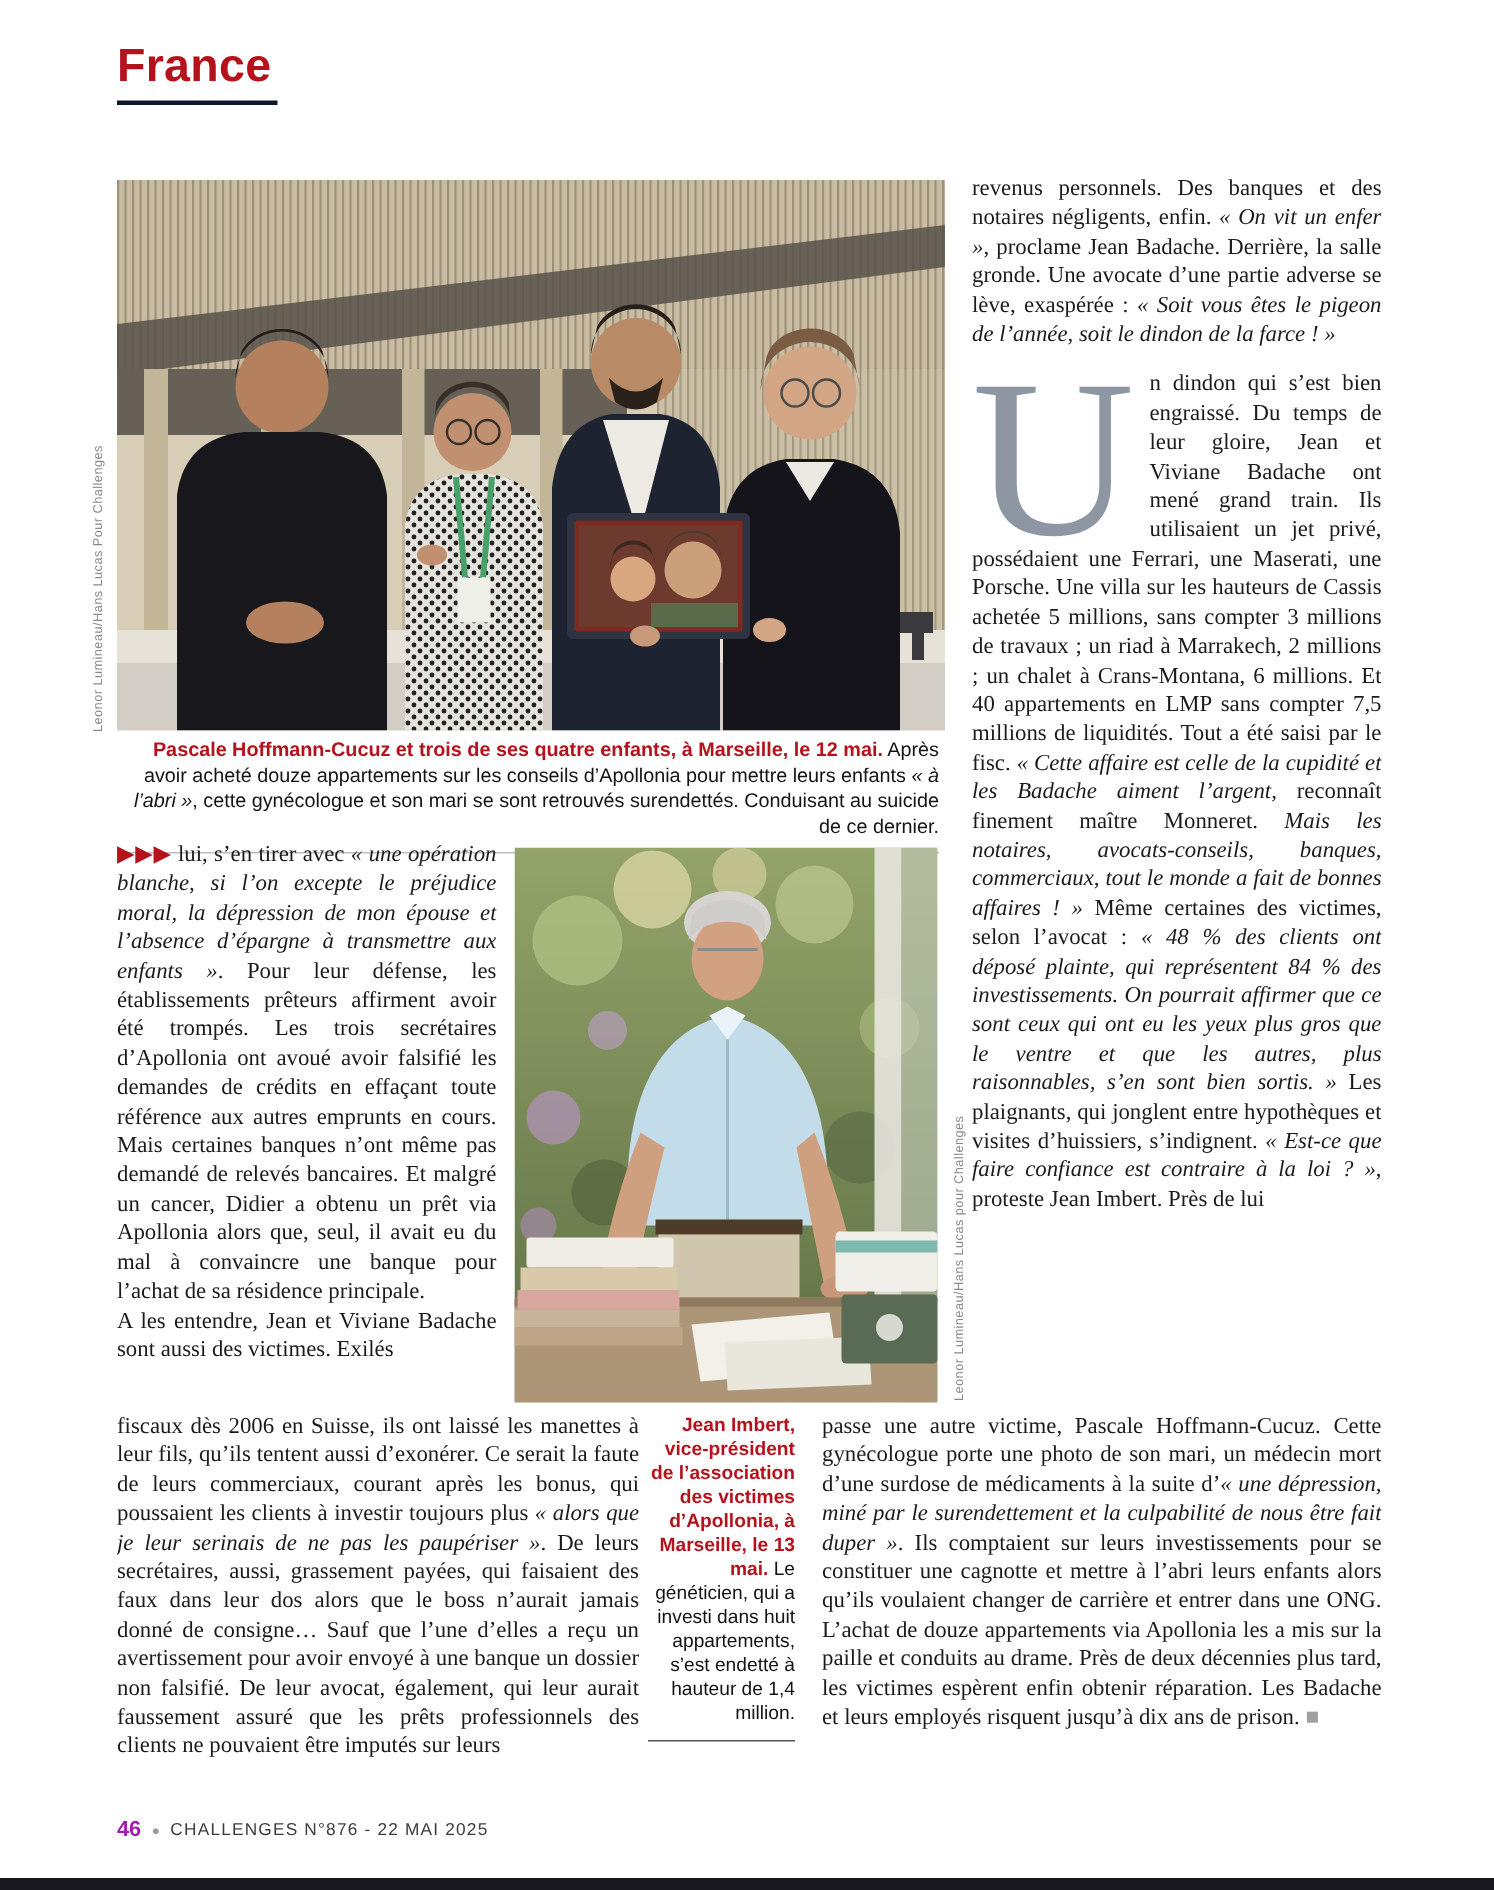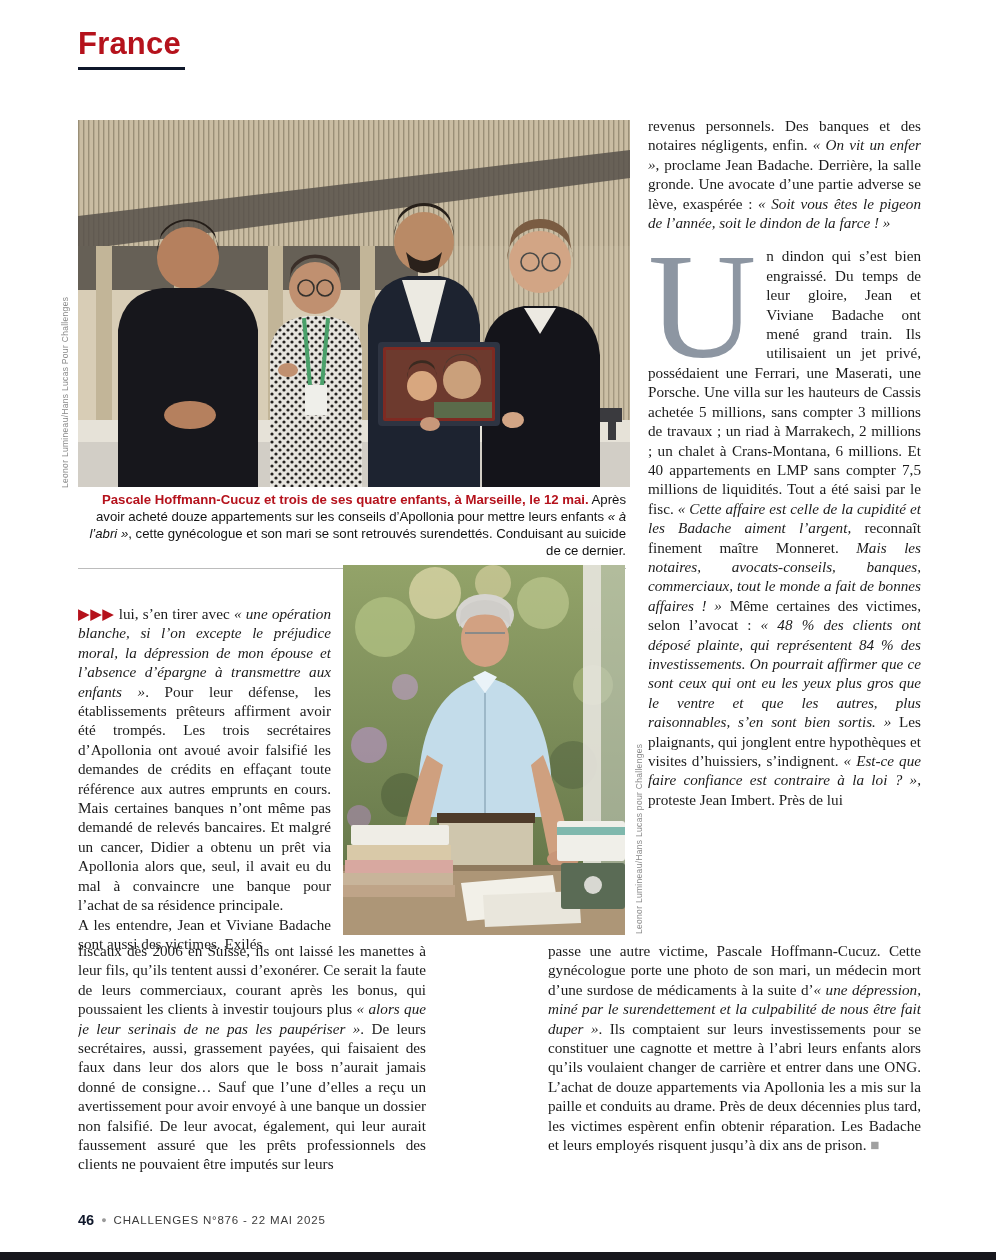--- a/index.html
+++ b/index.html
@@ -30,36 +30,36 @@
   }
   .caption-mid {
     position:absolute; left:432px; top:942px; width:98px;
     font-size:12.8px; line-height:16px;
     border-bottom:1px solid #555; padding-bottom:10px;
   }
   .body-text {
     font-family:"Liberation Serif", serif; font-size:15.2px; line-height:19.4px;
     text-align:justify; color:#1b1b1b; hyphens:auto; -webkit-hyphens:auto;
   }
-  .col-left        { position:absolute; left:78px;  top:560px; width:253px; height:378px; overflow:hidden;margin-top:44px; }
+  .col-left        { position:absolute; left:78px;  top:560px; width:253px; height:378px; overflow:hidden; }
   .col-left-wide   { position:absolute; left:78px;  top:941px; width:348px; height:258px; overflow:hidden; }
   .col-right       { position:absolute; left:648px; top:116px; width:273px; height:824px; overflow:hidden; }
   .col-bottom-right{ position:absolute; left:548px; top:941px; width:373px; height:258px; overflow:hidden; }
   .col-right p { margin:0; }
   .col-right .intro { margin-bottom:14px; }
   .dropcap {
     float:left; font-family:"Liberation Serif", serif;
     font-size:150px; line-height:112px; height:112px;
     color:#8d96a2; margin:4px 10px 0 0; font-weight:normal;
   }
   .footer {
     position:absolute; left:78px; top:1212px; display:flex; align-items:center; gap:7px;
     font-family:"Liberation Sans", sans-serif;
   }
-  .footer .pagenum { font-size:14.5px; font-weight:bold; color:#0f172a; }
+  .footer .pagenum { font-size:14.5px; font-weight:bold; color:#a21caf; }
   .footer .dot { font-size:9px; color:#9a9a9a; line-height:1; }
   .footer .mag { font-size:11.5px; color:#3c3c3c; letter-spacing:0.8px; }
   .bottom-band { position:absolute; left:0; top:1252px; width:996px; height:8px; background:#17171d; }
 </style>
 </head>
 <body>
 
 <div class="page">
 
   <div class="section-title">France</div>
@@ -195,20 +195,21 @@
       <polygon points="118,318 210,310 216,348 124,356" fill="#f2f0e8"></polygon>
       <polygon points="140,330 236,326 238,358 142,362" fill="#e9e6dc"></polygon>
       <rect x="214" y="256" width="68" height="40" rx="3" fill="#f0efe9"></rect>
       <rect x="214" y="262" width="68" height="8" fill="#7fb8ad"></rect>
       <rect x="218" y="298" width="64" height="46" rx="3" fill="#5a6b55"></rect>
       <circle cx="250" cy="320" r="9" fill="#d8d8d2"></circle>
     </g>
   </svg>
   <div class="credit credit-mid">Leonor Lumineau/Hans Lucas pour Challenges</div>
 
+  <div class="caption caption-mid"><span style="font-weight: bold; color: rgb(181, 18, 28);">Jean Imbert, vice-président de l’association des victimes d’Apollonia, à Marseille, le 13 mai.</span><span> Le généticien, qui a investi dans huit appartements, s’est endetté à hauteur de 1,4 million.</span></div>
 
   <div class="body-text col-left-wide"><span>fiscaux dès 2006 en Suisse, ils ont laissé les manettes à leur fils, qu’ils tentent aussi d’exonérer. Ce serait la faute de leurs commerciaux, courant après les bonus, qui poussaient les clients à investir toujours plus </span><span style="font-style: italic;">« alors que je leur serinais de ne pas les paupériser »</span><span>. De leurs secrétaires, aussi, grassement payées, qui faisaient des faux dans leur dos alors que le boss n’aurait jamais donné de consigne… Sauf que l’une d’elles a reçu un avertissement pour avoir envoyé à une banque un dossier non falsifié. De leur avocat, également, qui leur aurait faussement assuré que les prêts professionnels des clients ne pouvaient être imputés sur leurs</span></div>
 
   <div class="col-right">
     <p class="body-text intro"><span>revenus personnels. Des banques et des notaires négligents, enfin. </span><span style="font-style: italic;">« On vit un enfer »</span><span>, proclame Jean Badache. Derrière, la salle gronde. Une avocate d’une partie adverse se lève, exaspérée : </span><span style="font-style: italic;">« Soit vous êtes le pigeon de l’année, soit le dindon de la farce ! »</span></p>
     <p class="body-text dropcap-para"><span class="dropcap">U</span><span><span>n dindon qui s’est bien engraissé. Du temps de leur gloire, Jean et Viviane Badache ont mené grand train. Ils utilisaient un jet privé, possédaient une Ferrari, une Maserati, une Porsche. Une villa sur les hauteurs de Cassis achetée 5 millions, sans compter 3 millions de travaux ; un riad à Marrakech, 2 millions ; un chalet à Crans-Montana, 6 millions. Et 40 appartements en LMP sans compter 7,5 millions de liquidités. Tout a été saisi par le fisc. </span><span style="font-style: italic;">« Cette affaire est celle de la cupidité et les Badache aiment l’argent,</span><span> reconnaît finement maître Monneret. </span><span style="font-style: italic;">Mais les notaires, avocats-conseils, banques, commerciaux, tout le monde a fait de bonnes affaires ! »</span><span> Même certaines des victimes, selon l’avocat : </span><span style="font-style: italic;">« 48 % des clients ont déposé plainte, qui représentent 84 % des investissements. On pourrait affirmer que ce sont ceux qui ont eu les yeux plus gros que le ventre et que les autres, plus raisonnables, s’en sont bien sortis. »</span><span> Les plaignants, qui jonglent entre hypothèques et visites d’huissiers, s’indignent. </span><span style="font-style: italic;">« Est-ce que faire confiance est contraire à la loi ? »</span><span>, proteste Jean Imbert. Près de lui</span></span></p>
   </div>
 
   <div class="body-text col-bottom-right"><span>passe une autre victime, Pascale Hoffmann-Cucuz. Cette gynécologue porte une photo de son mari, un médecin mort d’une surdose de médicaments à la suite d’</span><span style="font-style: italic;">« une dépression, miné par le surendettement et la culpabilité de nous être fait duper »</span><span>. Ils comptaient sur leurs investissements pour se constituer une cagnotte et mettre à l’abri leurs enfants alors qu’ils voulaient changer de carrière et entrer dans une ONG. L’achat de douze appartements via Apollonia les a mis sur la paille et conduits au drame. Près de deux décennies plus tard, les victimes espèrent enfin obtenir réparation. Les Badache et leurs employés risquent jusqu’à dix ans de prison.  </span><span style="color: rgb(160, 160, 160);">■</span></div>
 

